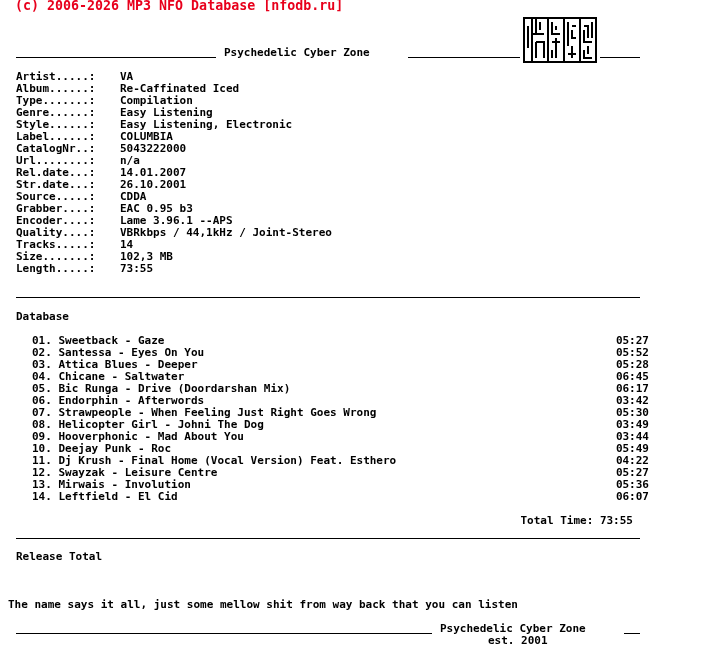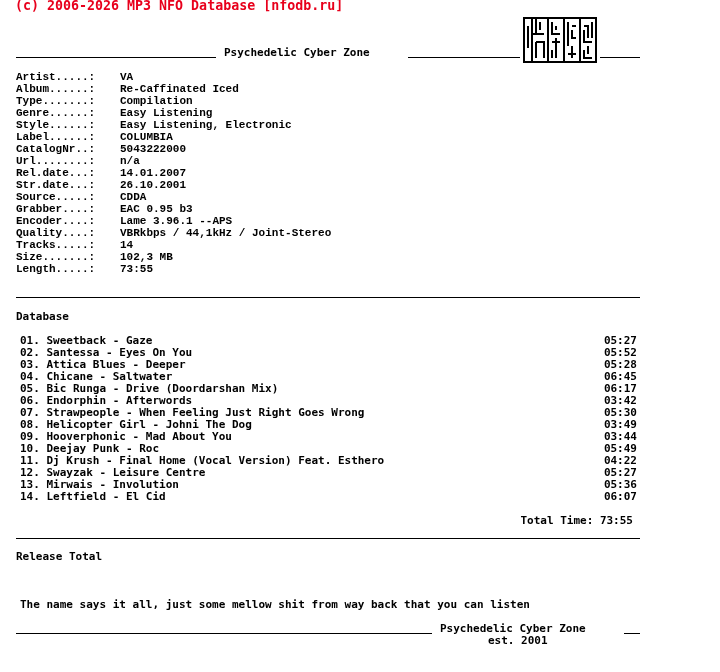--- a/index.html
+++ b/index.html
@@ -4,28 +4,28 @@
 <style>
   html, body { margin:0; padding:0; background:#ffffff; }
   body { width:720px; height:672px; position:relative; overflow:hidden;
          font-family:"DejaVu Sans Mono","Liberation Mono",monospace; color:#000; }
   .top-banner { position:absolute; top:-1px; left:0; width:720px; text-align:left;
          color:#e8001c; font-size:13.3px; font-weight:bold; line-height:14px; letter-spacing:0;padding-left:15px; }
   .mono { font-size:11px; line-height:12px; white-space:pre; font-weight:bold; letter-spacing:0; }
   .rule { position:absolute; height:1px; background:#000; }
   .header-title { position:absolute; left:224px; top:47px; }
   .logo { position:absolute; left:523px; top:17px; width:74px; height:46px; }
-  .info { position:absolute; left:16px; top:71px;font-family:Liberation Mono, monospace; }
+  .info { position:absolute; left:16px; top:71px; }
   .row { display:flex; height:12px; }
   .row .k { width:104px; }
-  .tracks { position:absolute; left:20px; top:335px; width:617px; }
+  .tracks { position:absolute; left:32px; top:335px; width:617px; }
   .trow { display:flex; justify-content:space-between; height:12px; }
   .total { position:absolute; right:87px; top:515px; }
   .notes-title { position:absolute; left:16px; top:551px; }
-  .notes { position:absolute; left:20px; top:575px; }
+  .notes { position:absolute; left:8px; top:575px; }
   .footer1 { position:absolute; left:440px; top:623px; }
   .footer2 { position:absolute; left:488px; top:635px; }
   .tl-title { position:absolute; left:16px; top:311px; }
 </style>
 </head>
 <body>
 
 <div class="top-banner">(c) 2006-2026 MP3 NFO Database [nfodb.ru]</div>
 
 <div class="rule" style="left:16px; top:57px; width:200px;"></div>

